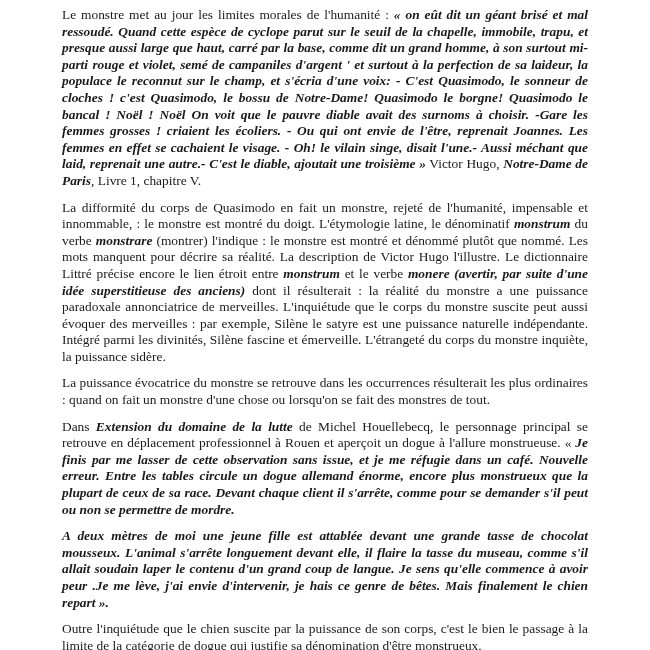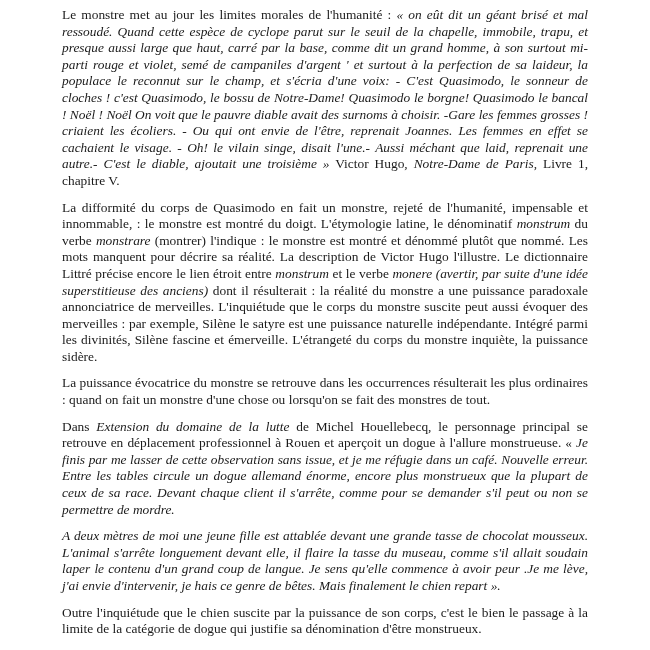--- a/index.html
+++ b/index.html
@@ -23,20 +23,21 @@
       line-height: 16.6px;
       color: #1a1a1a;
       text-align: justify;
     }
     .para {
       margin: 0 0 10px 0;
       padding: 0;
     }
     i, .it {
       font-style: italic;
+      font-weight: bold;
     }
   </style>
 </head>
 <body>
 
 <div class="page">
 
   <p class="para"><span>Le monstre met au jour les limites morales de l'humanité : </span><i>« on eût dit un géant brisé et mal ressoudé. Quand cette espèce de cyclope parut sur le seuil de la chapelle, immobile, trapu, et presque aussi large que haut, carré par la base, comme dit un grand homme, à son surtout mi-parti rouge et violet, semé de campaniles d'argent ' et surtout à la perfection de sa laideur, la populace le reconnut sur le champ, et s'écria d'une voix: - C'est Quasimodo, le sonneur de cloches ! c'est Quasimodo, le bossu de Notre-Dame! Quasimodo le borgne! Quasimodo le bancal ! Noël ! Noël On voit que le pauvre diable avait des surnoms à choisir. -Gare les femmes grosses ! criaient les écoliers. - Ou qui ont envie de l'être, reprenait Joannes. Les femmes en effet se cachaient le visage. - Oh! le vilain singe, disait l'une.- Aussi méchant que laid, reprenait une autre.- C'est le diable, ajoutait une troisième »</i><span> Victor Hugo, </span><i>Notre-Dame de Paris</i><span>, Livre 1, chapitre V.</span></p>
 
   <p class="para"><span>La difformité du corps de Quasimodo en fait un monstre, rejeté de l'humanité, impensable et innommable, : le monstre est montré du doigt. L'étymologie latine, le dénominatif </span><i>monstrum</i><span> du verbe </span><i>monstrare</i><span> (montrer) l'indique : le monstre est montré et dénommé plutôt que nommé. Les mots manquent pour décrire sa réalité. La description de Victor Hugo l'illustre. Le dictionnaire Littré précise encore le lien étroit entre </span><i>monstrum</i><span> et le verbe </span><i>monere (avertir, par suite d'une idée superstitieuse des anciens)</i><span> dont il résulterait : la réalité du monstre a une puissance paradoxale annonciatrice de merveilles. L'inquiétude que le corps du monstre suscite peut aussi évoquer des merveilles : par exemple, Silène le satyre est une puissance naturelle indépendante. Intégré parmi les divinités, Silène fascine et émerveille. L'étrangeté du corps du monstre inquiète, la puissance sidère.</span></p>

